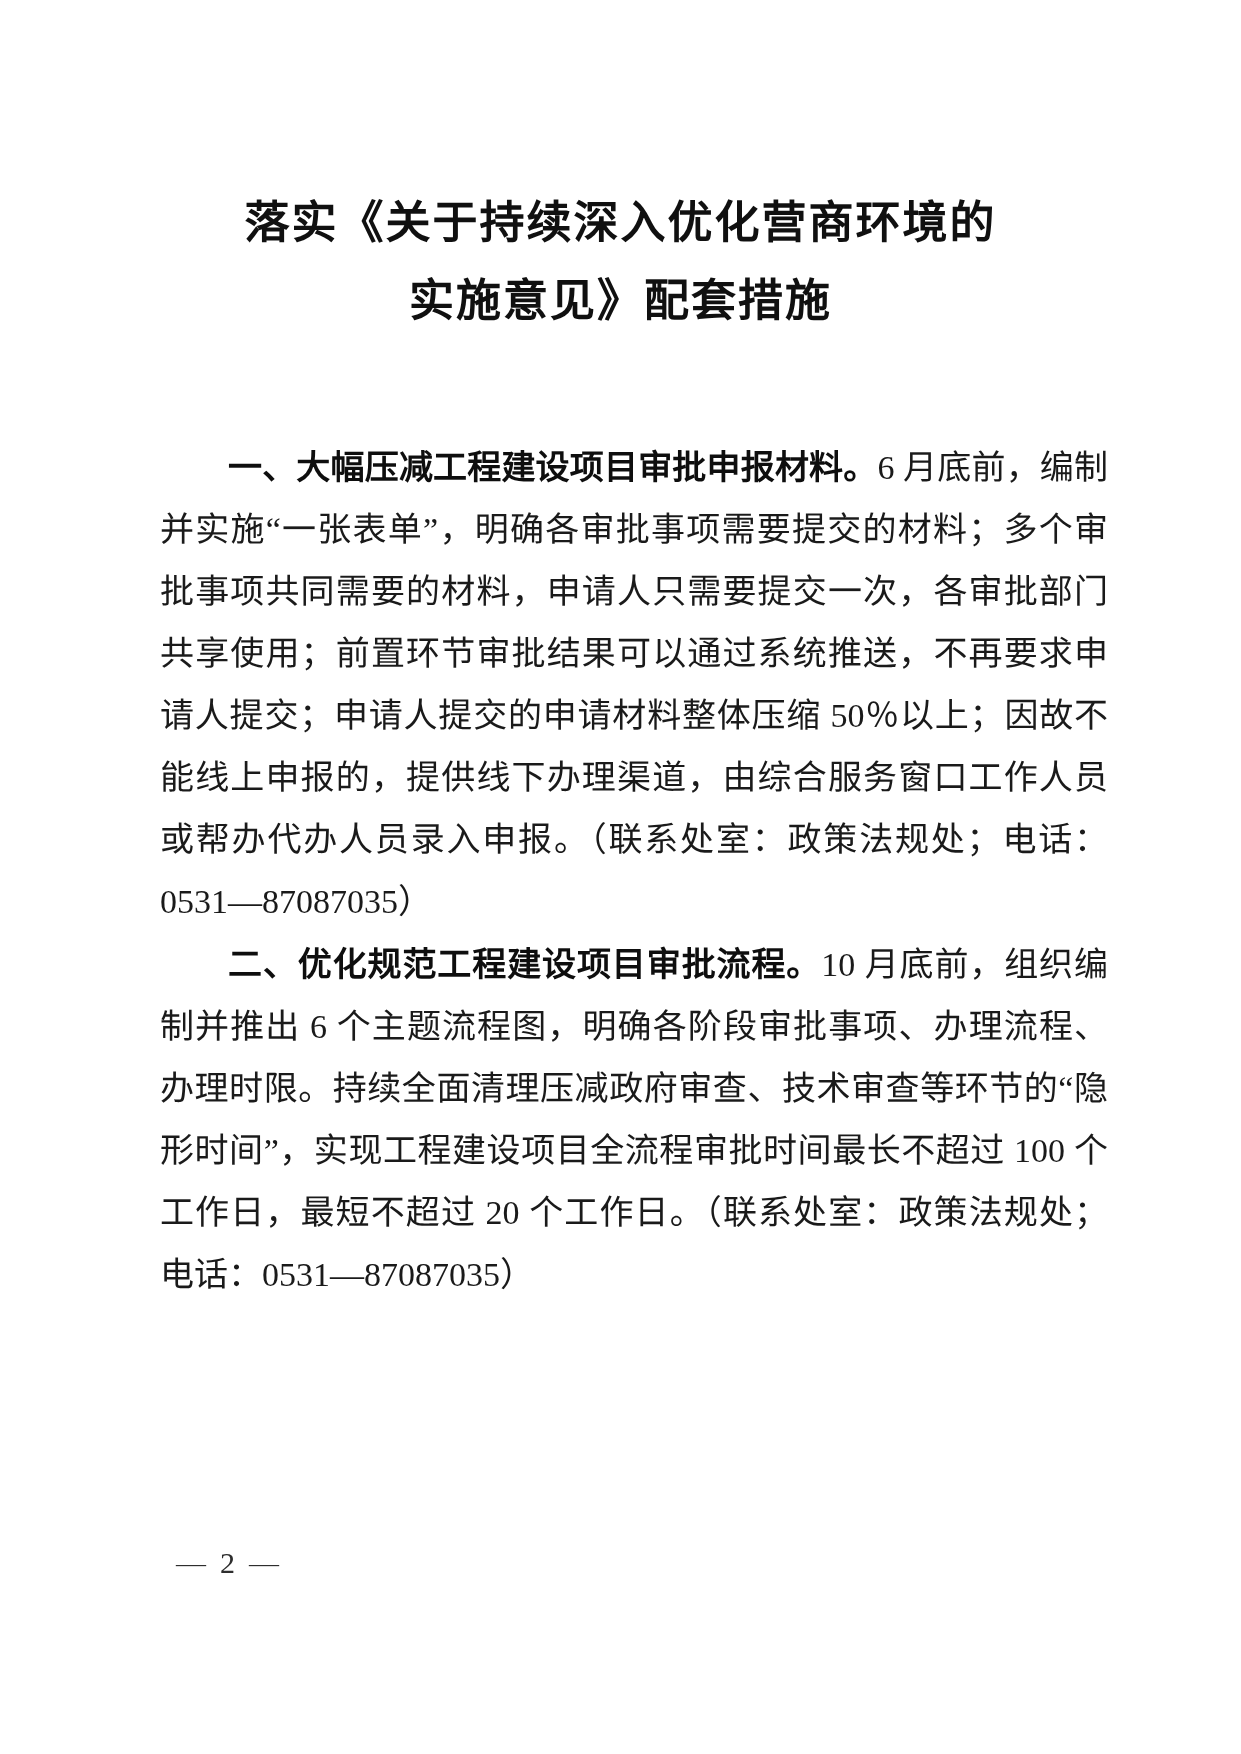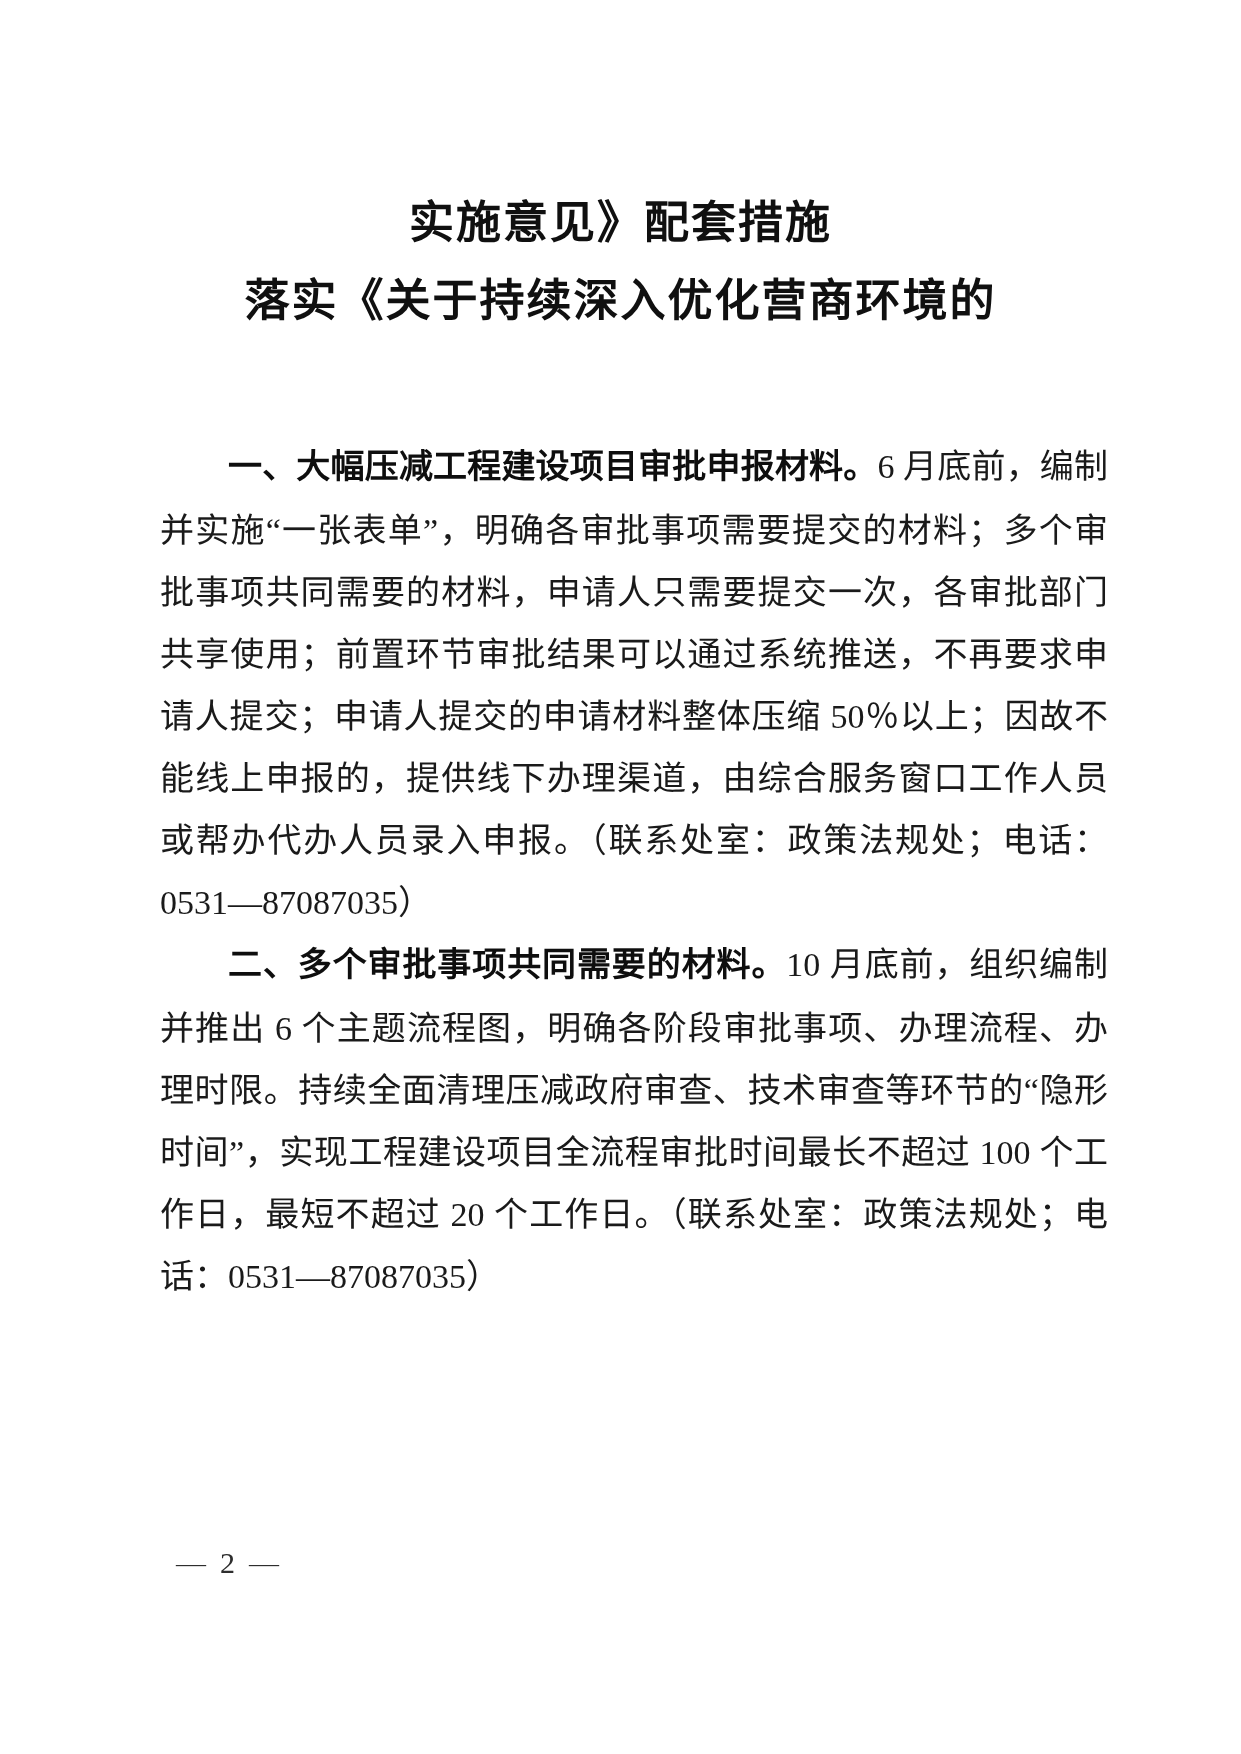--- a/index.html
+++ b/index.html
@@ -41,21 +41,21 @@
     font-size: 34px;
     line-height: 62px;
     text-align: justify;
     color: #1a1a1a;
   }
   .para {
     margin: 0;
     text-indent: 68px;
   }
   .para .lead {
-    font-family: Liberation Mono, monospace;
+    font-family: Liberation Sans, sans-serif;
     font-weight: 700;
     color: #0e0e0e;
   }
   .footer {
     position: absolute;
     top: 1546px;
     left: 176px;
     display: flex;
     align-items: center;
     gap: 14px;
@@ -67,28 +67,28 @@
     letter-spacing: 0;
     transform: scaleY(0.8);
   }
 </style>
 </head>
 <body>
 
 <div class="page">
 
   <h1 class="title">
+    <span class="title-line">落实《关于持续深入优化营商环境的</span>
     <span class="title-line">实施意见》配套措施</span>
-    <span class="title-line">落实《关于持续深入优化营商环境的</span>
   </h1>
 
   <div class="doc-body">
     <p class="para"><span class="lead">一、大幅压减工程建设项目审批申报材料。</span><span class="text">6 月底前，编制并实施“一张表单”，明确各审批事项需要提交的材料；多个审批事项共同需要的材料，申请人只需要提交一次，各审批部门共享使用；前置环节审批结果可以通过系统推送，不再要求申请人提交；申请人提交的申请材料整体压缩 50％以上；因故不能线上申报的，提供线下办理渠道，由综合服务窗口工作人员或帮办代办人员录入申报。（联系处室：政策法规处；电话：0531—87087035）</span></p>
 
-    <p class="para"><span class="lead">二、多个审批事项共同需要的材料。</span><span class="text">10 月底前，组织编制并推出 6 个主题流程图，明确各阶段审批事项、办理流程、办理时限。持续全面清理压减政府审查、技术审查等环节的“隐形时间”，实现工程建设项目全流程审批时间最长不超过 100 个工作日，最短不超过 20 个工作日。（联系处室：政策法规处；电话：0531—87087035）</span></p>
+    <p class="para"><span class="lead">二、优化规范工程建设项目审批流程。</span><span class="text">10 月底前，组织编制并推出 6 个主题流程图，明确各阶段审批事项、办理流程、办理时限。持续全面清理压减政府审查、技术审查等环节的“隐形时间”，实现工程建设项目全流程审批时间最长不超过 100 个工作日，最短不超过 20 个工作日。（联系处室：政策法规处；电话：0531—87087035）</span></p>
 
   </div>
 
   <div class="footer">
     <span class="dash">—</span>
     <span class="num">2</span>
     <span class="dash">—</span>
   </div>
 
 </div>

